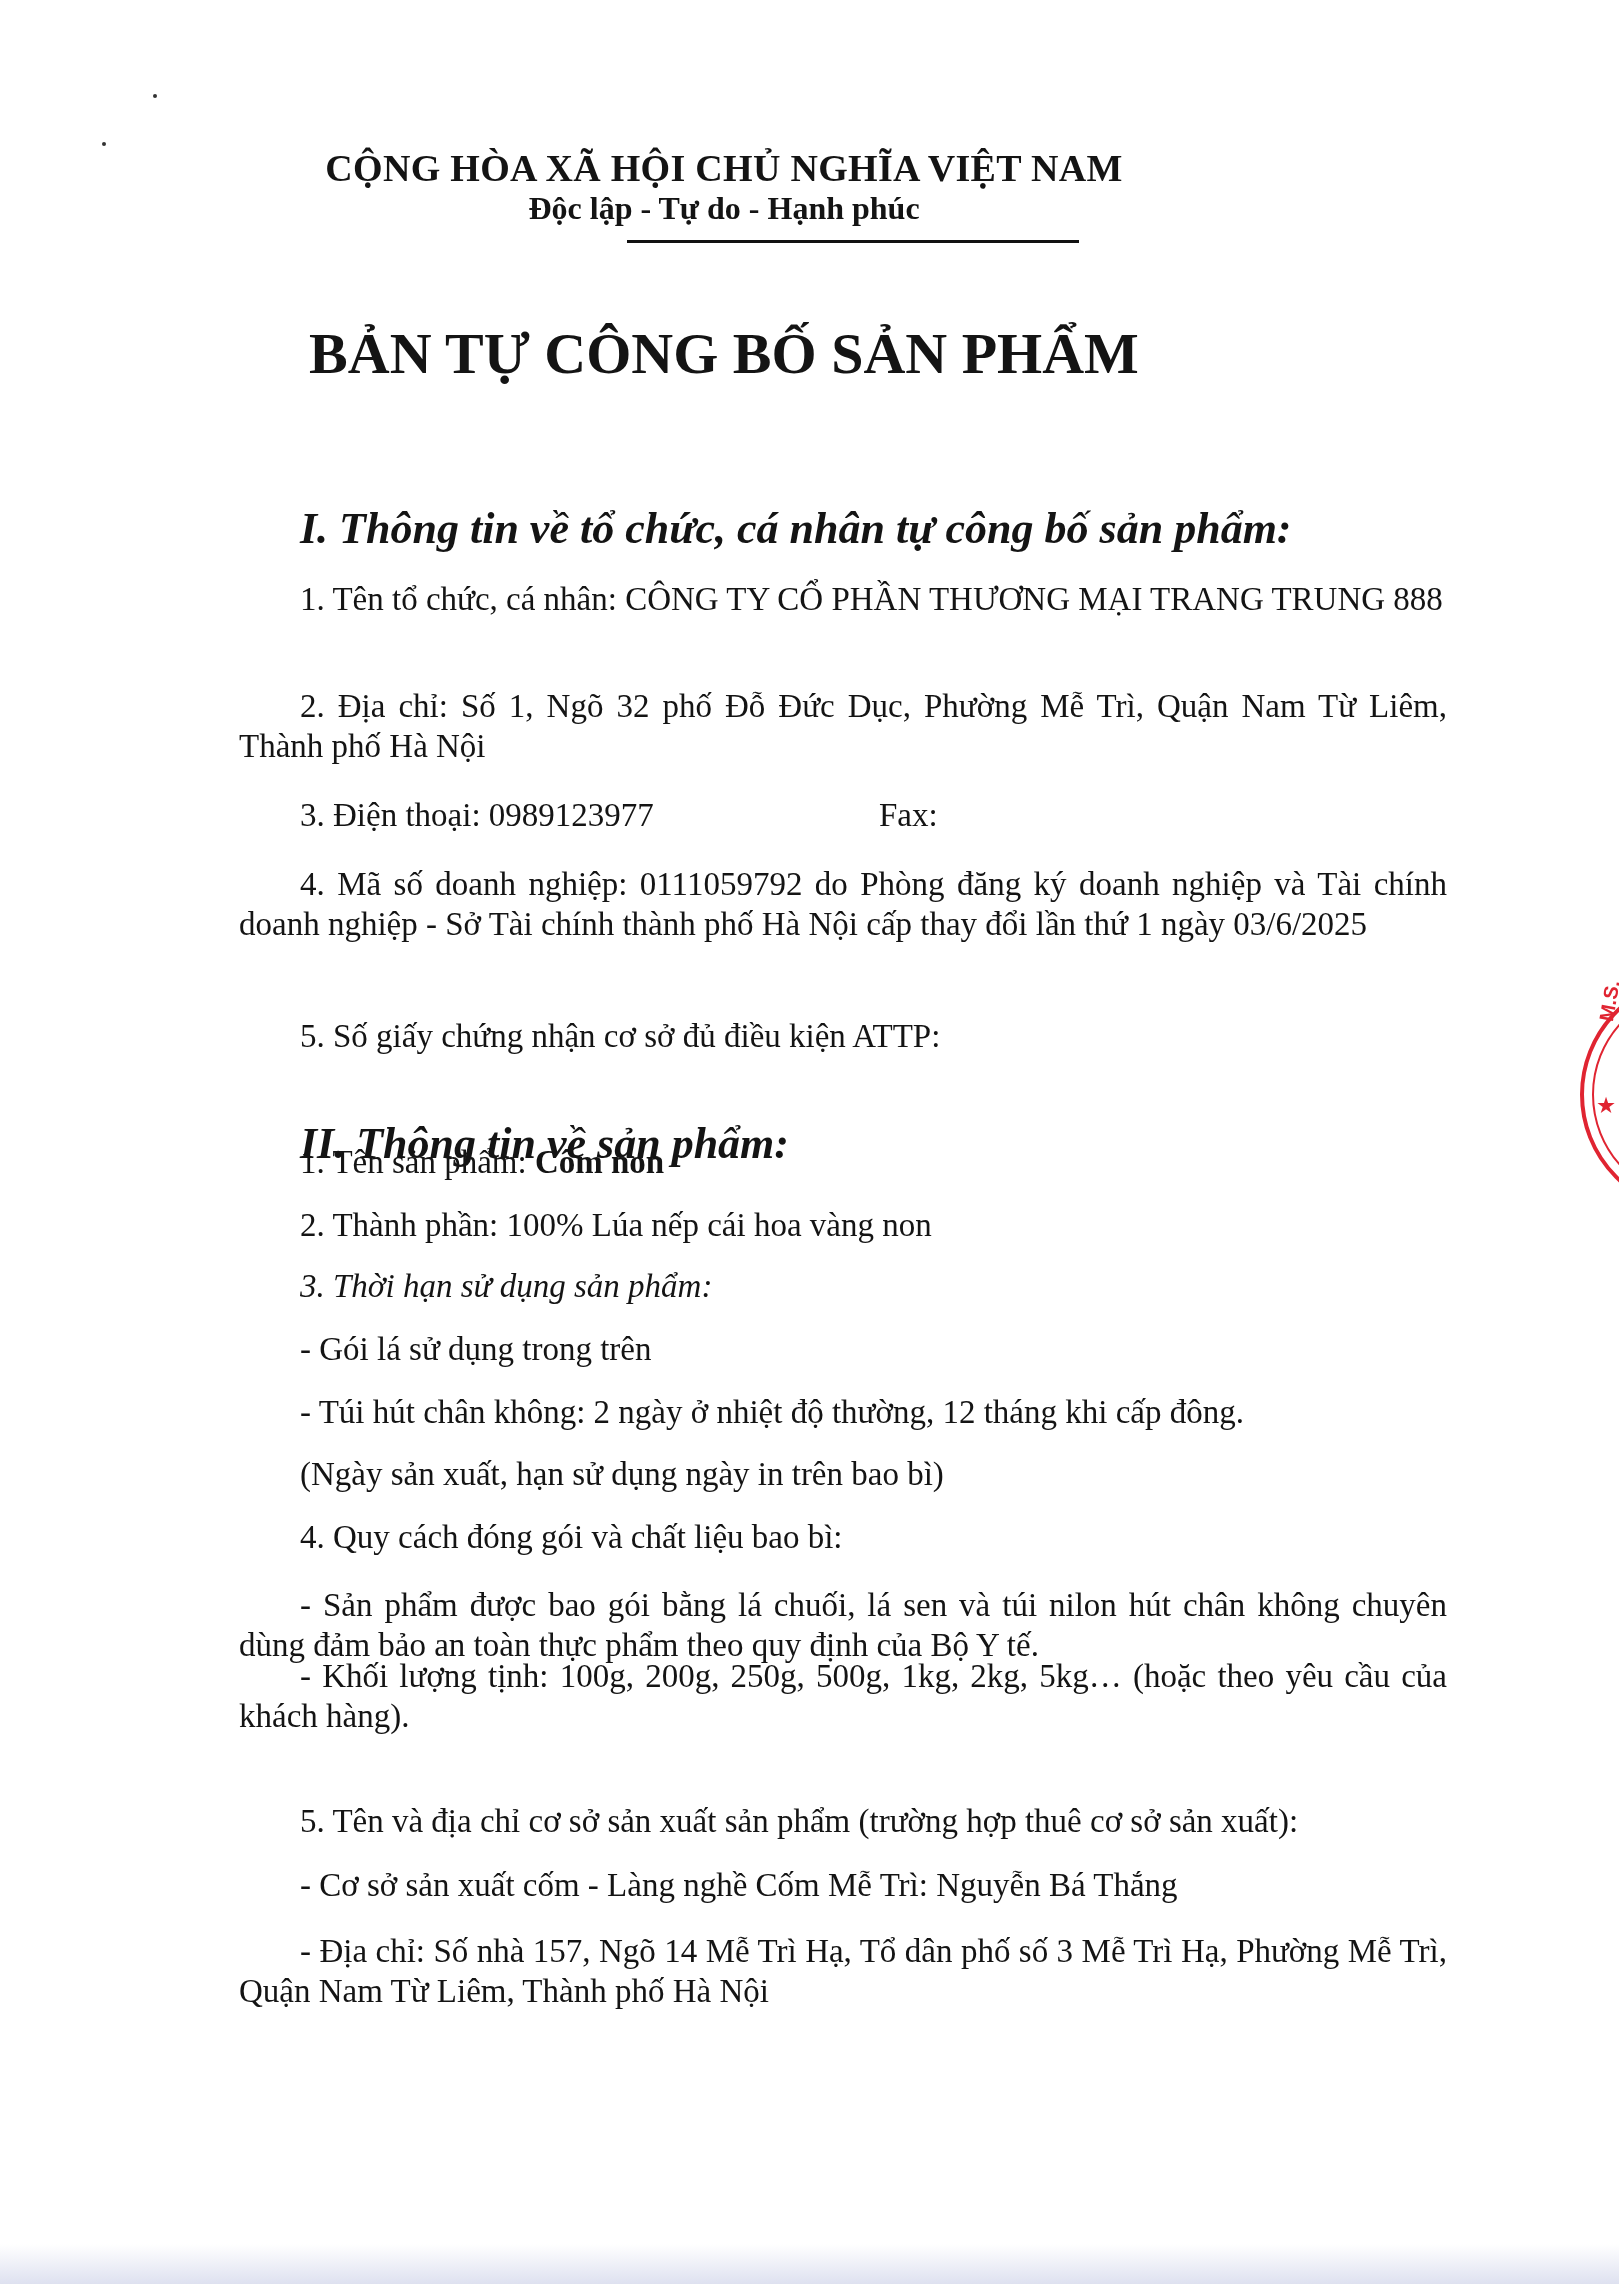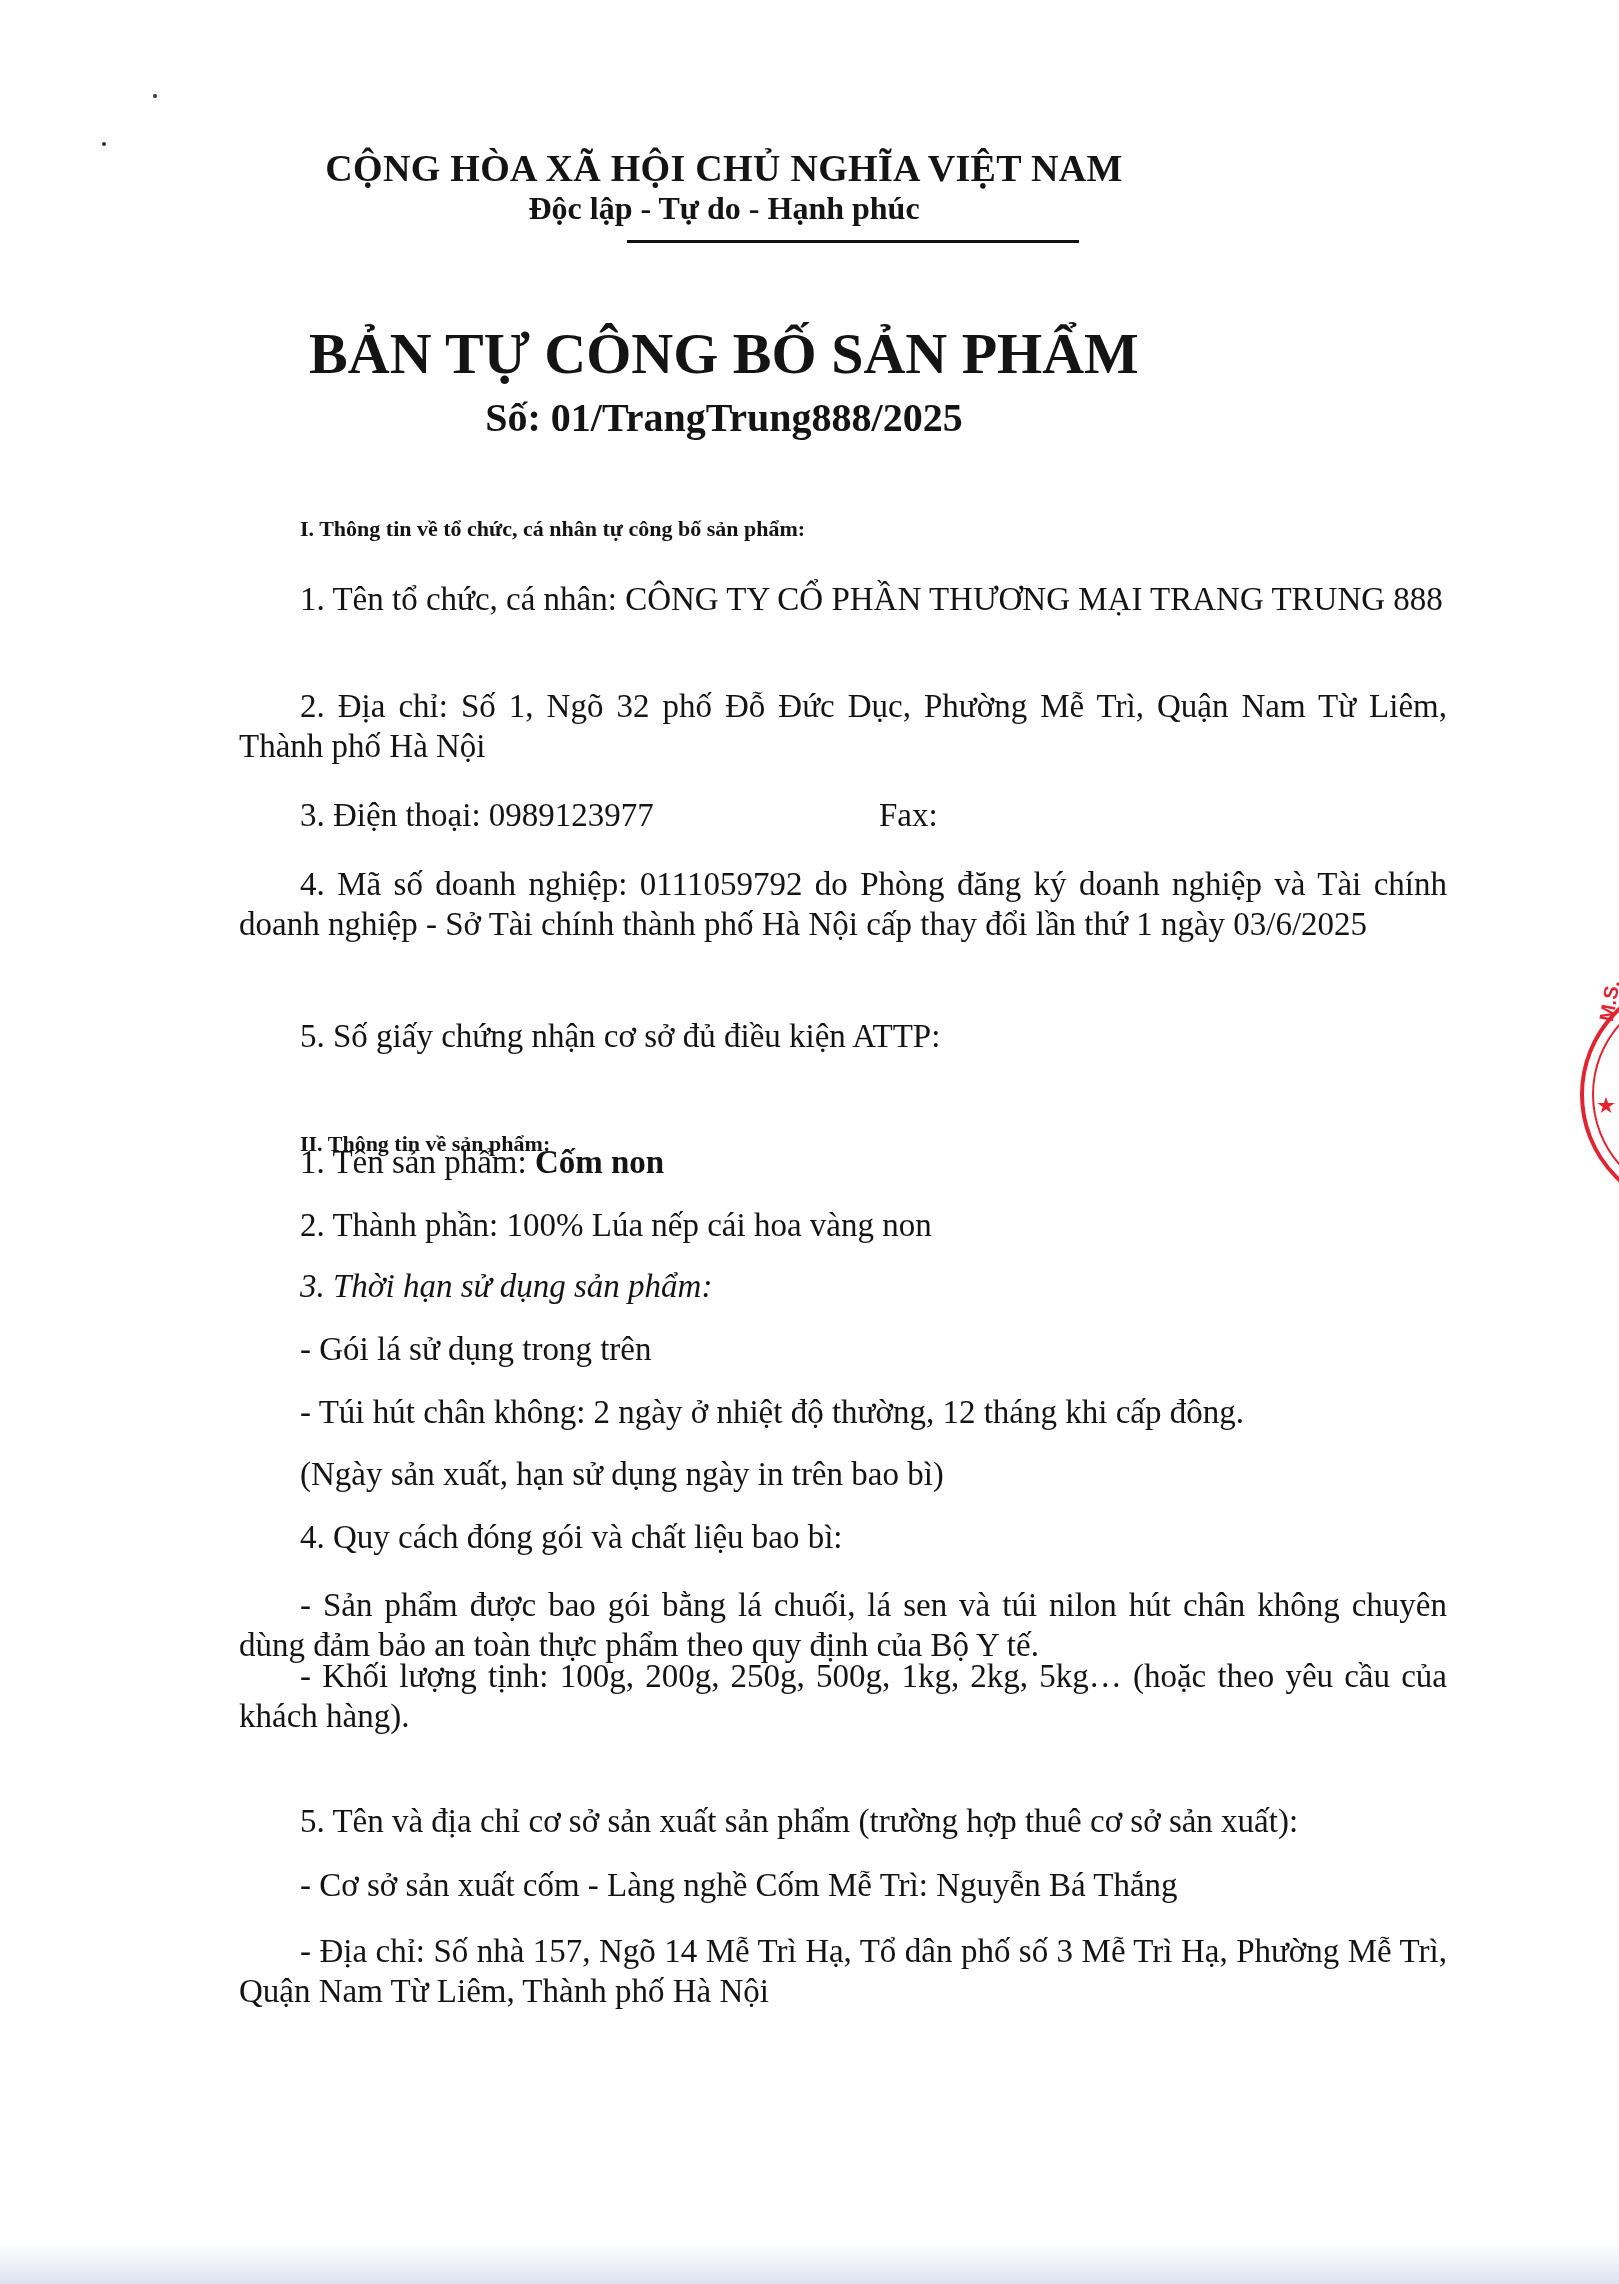--- a/index.html
+++ b/index.html
@@ -14,21 +14,21 @@
   .center { position:absolute; left:0; width:1408px; text-align:center; }
   .national { top:146px; font-size:38px; font-weight:bold; letter-spacing:0.3px; padding-left:40px; box-sizing:border-box; }
   .motto { top:190px; font-size:32px; font-weight:bold; padding-left:40px; box-sizing:border-box; }
   .motto-line { position:absolute; top:240px; left:627px; width:452px; height:2.6px; background:#111; }
   .doc-title { top:320px; font-size:58px; font-weight:bold; padding-left:40px; box-sizing:border-box; }
   .doc-number { top:394px; font-size:40px; font-weight:bold; padding-left:40px; box-sizing:border-box; }
 
   .body { position:absolute; left:239px; width:1208px; font-size:33px; line-height:40px; }
   .p { position:absolute; left:0; width:1208px; text-indent:61px; text-align:justify; }
   .b { font-weight:bold; }
-  .head { font-weight:bold; font-size:22px; }
+  .head { font-weight:bold; font-size:44px;font-style:italic; }
 
   .stamp {
     position:absolute; left:1580px; top:976px; width:237px; height:237px;
     border:4.6px solid #e02431; border-radius:50%; box-sizing:border-box;
   }
   .stamp-inner {
     position:absolute; left:8px; top:8px; right:8px; bottom:8px;
     border:2px solid #e02431; border-radius:50%;
   }
   .stamp-text { position:absolute; left:1595px; top:1019px; color:#e02431; font-family:"Liberation Sans",sans-serif; font-weight:bold; font-size:20px; transform:rotate(-80deg); transform-origin:left top; }
@@ -44,21 +44,20 @@
 <div class="page">
 
   <div class="speck" style="left:153px;top:94px;"></div>
   <div class="speck" style="left:102px;top:142px;"></div>
 
   <div class="center national">CỘNG HÒA XÃ HỘI CHỦ NGHĨA VIỆT NAM</div>
   <div class="center motto">Độc lập - Tự do - Hạnh phúc</div>
   <div class="motto-line"></div>
 
   <div class="center doc-title">BẢN TỰ CÔNG BỐ SẢN PHẨM</div>
-  <div class="center doc-number">Số: 01/TrangTrung888/2025</div>
 
   <div class="body" style="top:0;">
 
     <div class="p head" style="top:509px;">I. Thông tin về tổ chức, cá nhân tự công bố sản phẩm:</div>
 
     <div class="p" style="top:579px;">
       <span>1. Tên tổ chức, cá nhân: </span><span>CÔNG TY CỔ PHẦN THƯƠNG MẠI TRANG TRUNG 888</span>
     </div>
 
     <div class="p" style="top:686px;">

